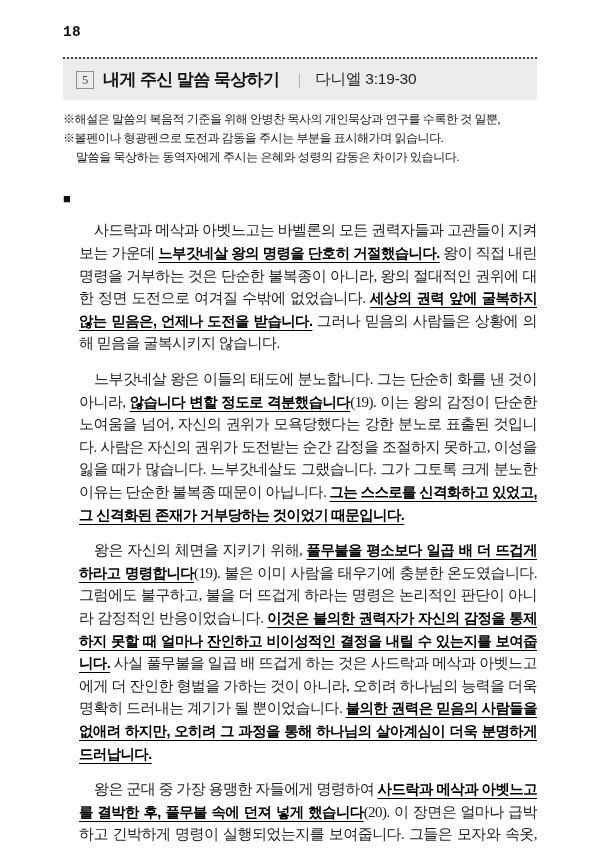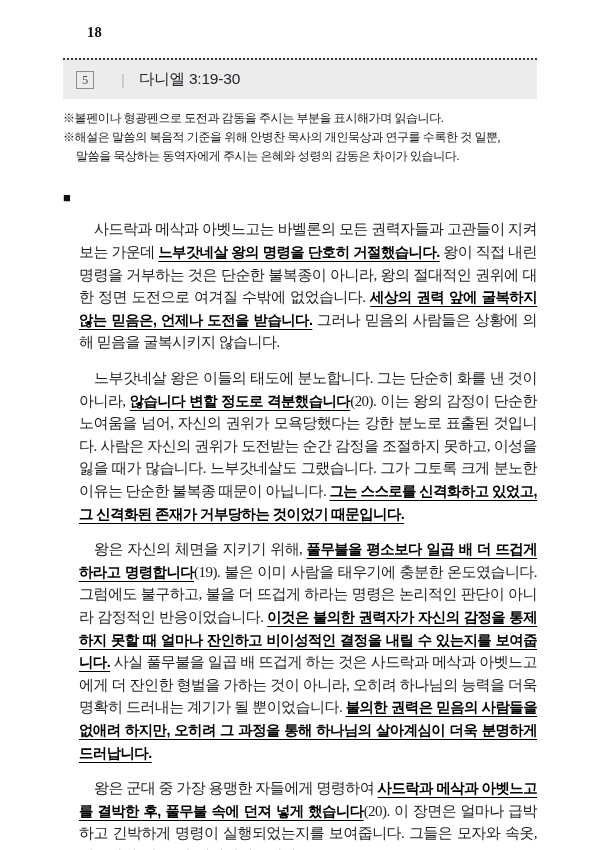--- a/index.html
+++ b/index.html
@@ -9,22 +9,21 @@
     background: #ffffff;
     color: #1f1f1f;
     font-family: "Liberation Serif", "DejaVu Serif", serif;
     overflow: hidden;
   }
   .page { padding: 24px 63px 0 63px; }
 
   
   .page-header {
     display: flex; align-items: baseline; gap: 2px;
-    font-family: Liberation Serif, serif;
-    margin-left: 24px;
+    font-family: Liberation Mono, monospace;
   }
   .page-number { font-weight: bold; font-size: 14.5px; color: #111; letter-spacing: .3px; }
   .running-title { font-size: 12.5px; color: #2b2b2b; letter-spacing: -0.3px; }
 
   
   .title-box {
     margin-top: 17px;
     background: #ececec;
     border-top: 2px dotted #3c3c3c;
     padding: 9px 12px 9px 13px;
@@ -84,34 +83,35 @@
 <body>
 
 <div class="page">
 
   <div class="page-header">
     <span class="page-number">18</span>
   </div>
 
   <div class="title-box">
     <span class="badge">5</span>
+    <span class="section-title">내게 주신 말씀 묵상하기</span>
     <span class="title-sep">|</span>
     <span class="scripture-ref">다니엘 3:19-30</span>
   </div>
 
   <div class="notes">
+    <div class="note-line">※해설은 말씀의 복음적 기준을 위해 안병찬 목사의 개인묵상과 연구를 수록한 것 일뿐,</div>
     <div class="note-line">※볼펜이나 형광펜으로 도전과 감동을 주시는 부분을 표시해가며 읽습니다.</div>
-    <div class="note-line">※해설은 말씀의 복음적 기준을 위해 안병찬 목사의 개인묵상과 연구를 수록한 것 일뿐,</div>
     <div class="note-line cont">말씀을 묵상하는 동역자에게 주시는 은혜와 성령의 감동은 차이가 있습니다.</div>
   </div>
 
   <div class="body-heading">
     <span class="bullet">■</span>
   </div>
 
   <div class="body-paragraphs">
       <p><span>사드락과 메삭과 아벳느고는 바벨론의 모든 권력자들과 고관들이 지켜보는 가운데 </span><span class="em">느부갓네살 왕의 명령을 단호히 거절했습니다.</span><span> 왕이 직접 내린 명령을 거부하는 것은 단순한 불복종이 아니라, 왕의 절대적인 권위에 대한 정면 도전으로 여겨질 수밖에 없었습니다. </span><span class="em">세상의 권력 앞에 굴복하지 않는 믿음은, 언제나 도전을 받습니다.</span><span> 그러나 믿음의 사람들은 상황에 의해 믿음을 굴복시키지 않습니다.</span></p>
-      <p><span>느부갓네살 왕은 이들의 태도에 분노합니다. 그는 단순히 화를 낸 것이 아니라, </span><span class="em">않습니다 변할 정도로 격분했습니다</span><span>(20). 이는 왕의 감정이 단순한 노여움을 넘어, 자신의 권위가 모욕당했다는 강한 분노로 표출된 것입니다. 사람은 자신의 권위가 도전받는 순간 감정을 조절하지 못하고, 이성을 잃을 때가 많습니다. 느부갓네살도 그랬습니다. 그가 그토록 크게 분노한 이유는 단순한 불복종 때문이 아닙니다. </span><span class="em">그는 스스로를 신격화하고 있었고, 그 신격화된 존재가 거부당하는 것이었기 때문입니다.</span></p>
+      <p><span>느부갓네살 왕은 이들의 태도에 분노합니다. 그는 단순히 화를 낸 것이 아니라, </span><span class="em">않습니다 변할 정도로 격분했습니다</span><span>(19). 이는 왕의 감정이 단순한 노여움을 넘어, 자신의 권위가 모욕당했다는 강한 분노로 표출된 것입니다. 사람은 자신의 권위가 도전받는 순간 감정을 조절하지 못하고, 이성을 잃을 때가 많습니다. 느부갓네살도 그랬습니다. 그가 그토록 크게 분노한 이유는 단순한 불복종 때문이 아닙니다. </span><span class="em">그는 스스로를 신격화하고 있었고, 그 신격화된 존재가 거부당하는 것이었기 때문입니다.</span></p>
       <p><span>왕은 자신의 체면을 지키기 위해, </span><span class="em">풀무불을 평소보다 일곱 배 더 뜨겁게 하라고 명령합니다</span><span>(19). 불은 이미 사람을 태우기에 충분한 온도였습니다. 그럼에도 불구하고, 불을 더 뜨겁게 하라는 명령은 논리적인 판단이 아니라 감정적인 반응이었습니다. </span><span class="em">이것은 불의한 권력자가 자신의 감정을 통제하지 못할 때 얼마나 잔인하고 비이성적인 결정을 내릴 수 있는지를 보여줍니다.</span><span> 사실 풀무불을 일곱 배 뜨겁게 하는 것은 사드락과 메삭과 아벳느고에게 더 잔인한 형벌을 가하는 것이 아니라, 오히려 하나님의 능력을 더욱 명확히 드러내는 계기가 될 뿐이었습니다. </span><span class="em">불의한 권력은 믿음의 사람들을 없애려 하지만, 오히려 그 과정을 통해 하나님의 살아계심이 더욱 분명하게 드러납니다.</span></p>
       <p><span>왕은 군대 중 가장 용맹한 자들에게 명령하여 </span><span class="em">사드락과 메삭과 아벳느고를 결박한 후, 풀무불 속에 던져 넣게 했습니다</span><span>(20). 이 장면은 얼마나 급박하고 긴박하게 명령이 실행되었는지를 보여줍니다. 그들은 모자와 속옷, 겉옷까지 입은 채 결박되었습니다(21). </span><span class="em">즉, 누구의 도움도 받을 수 없었으며, 그</span></p>
     </div>
 
 </div>
 
 </body></html>

